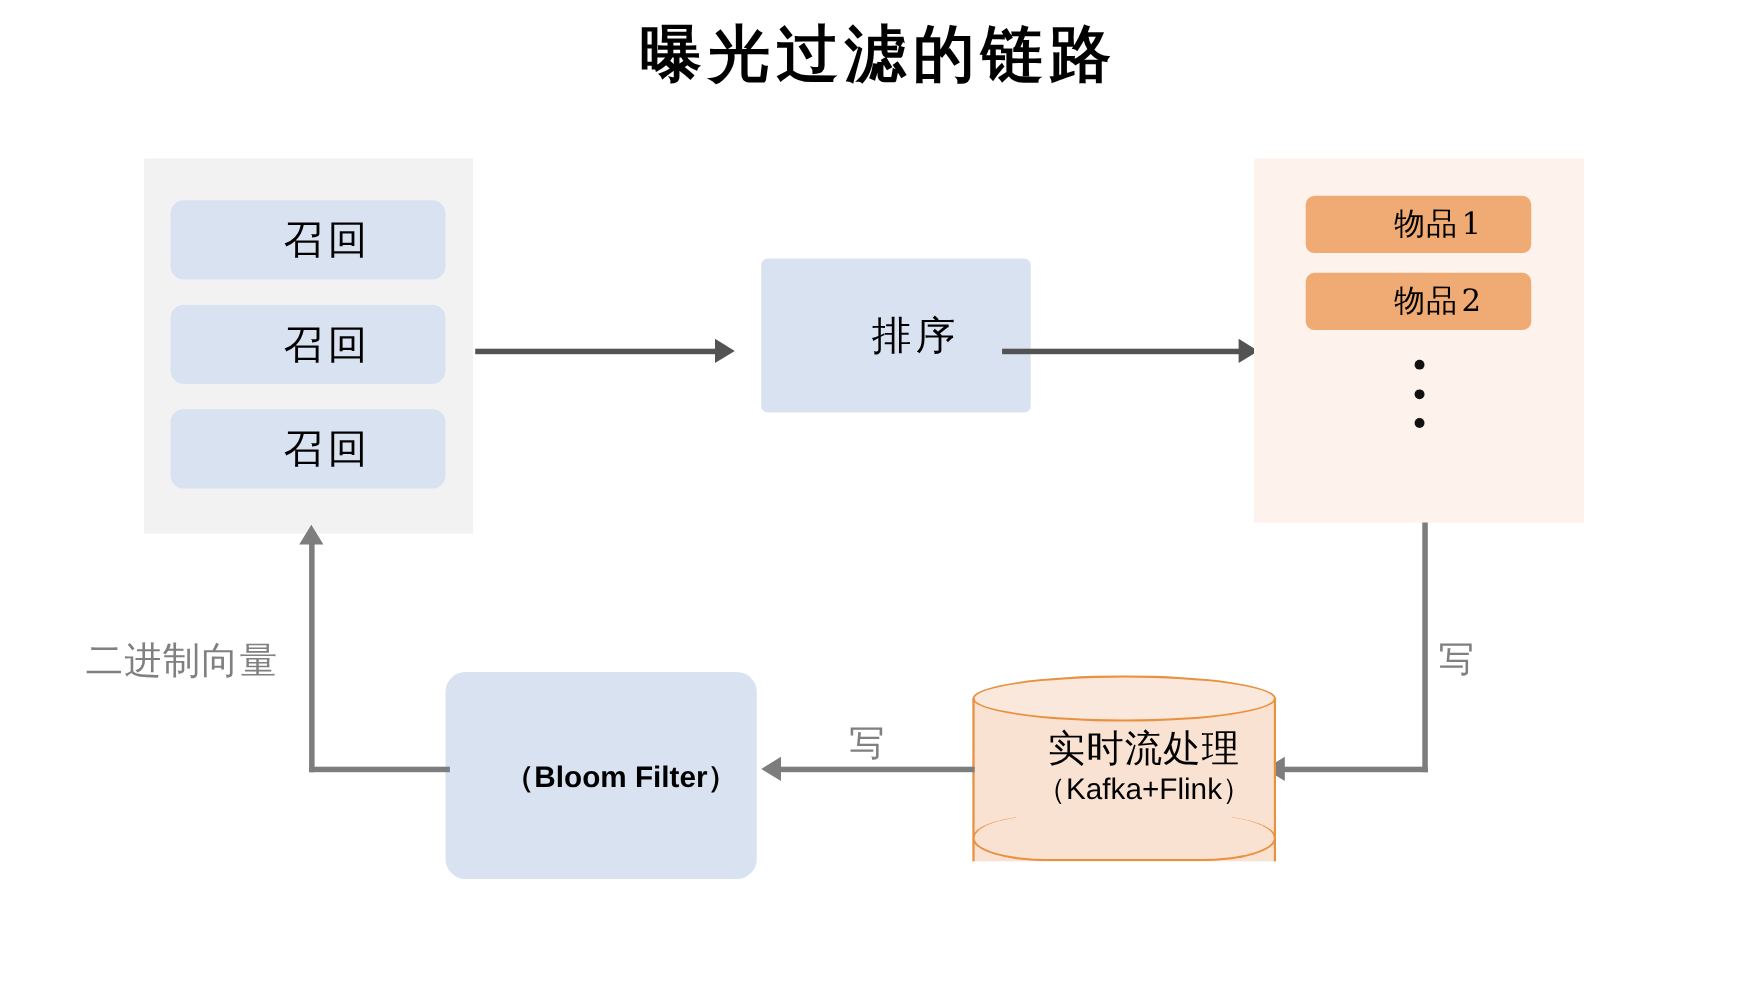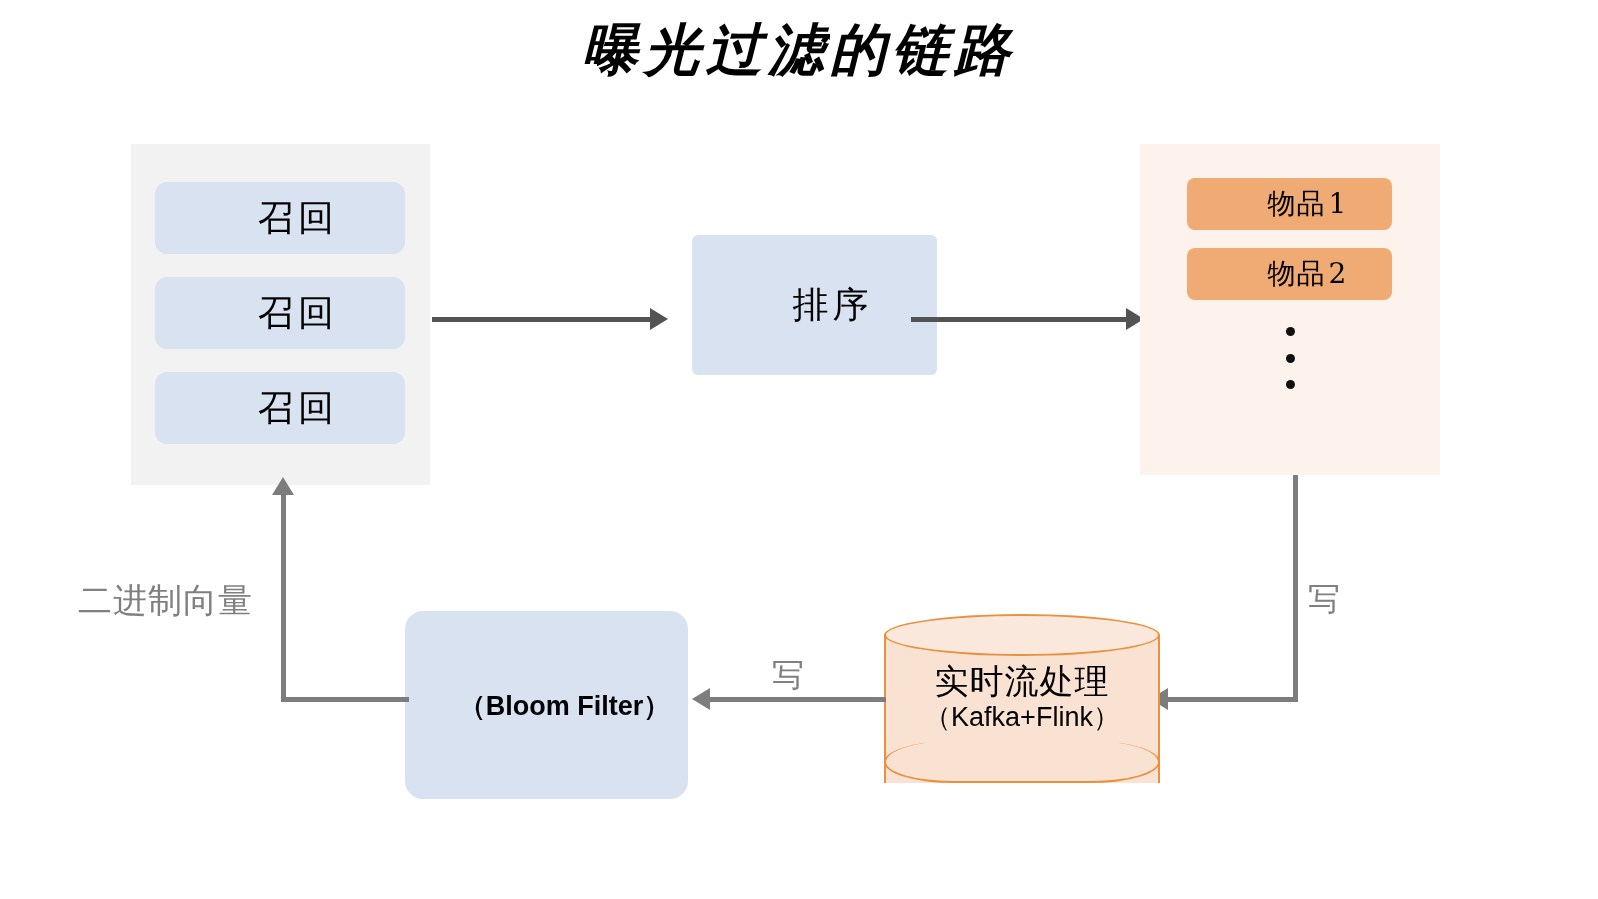--- a/index.html
+++ b/index.html
@@ -21,21 +21,20 @@
 
   
   #page-title {
     position: absolute;
     left: 0;
     top: 14px;
     width: 1598px;
     text-align: center;
     font-family: "DejaVu Serif", "Liberation Serif", serif;
     font-weight: 700;
-    font-style: italic;
     font-size: 56px;
     letter-spacing: 6px;
     color: #000000;
     line-height: 1.25;
     white-space: nowrap;
   }
 
   
   .panel {
     position: absolute;
@@ -190,20 +189,21 @@
     border-radius: 50% / 50%;
   }
   #stream-cylinder .cyl-label {
     position: absolute;
     left: 0;
     top: 48px;
     width: 276px;
     text-align: center;
     line-height: 1.12;
     color: #000000;
+    padding-left: 18px;
   }
   .stream-line1 { font-size: 34px; letter-spacing: 1px; }
   .stream-line2 { font-size: 27px; margin-top: 2px; }
 
   
   .conn {
     position: absolute;
     background: #535353;
   }
   .conn-light {

